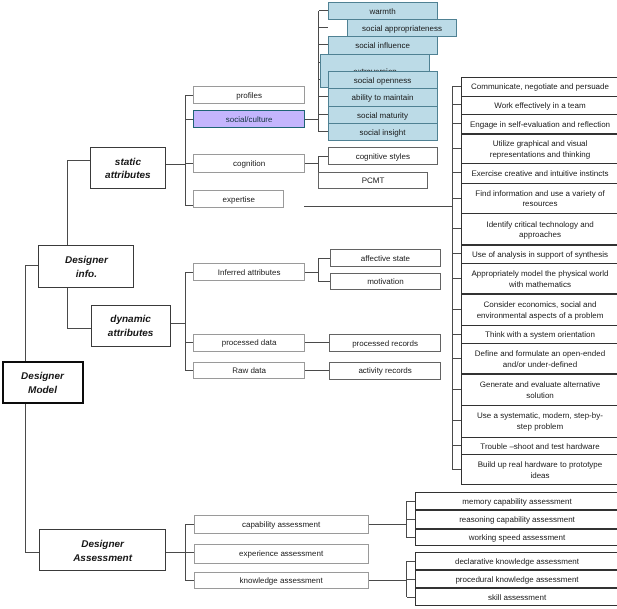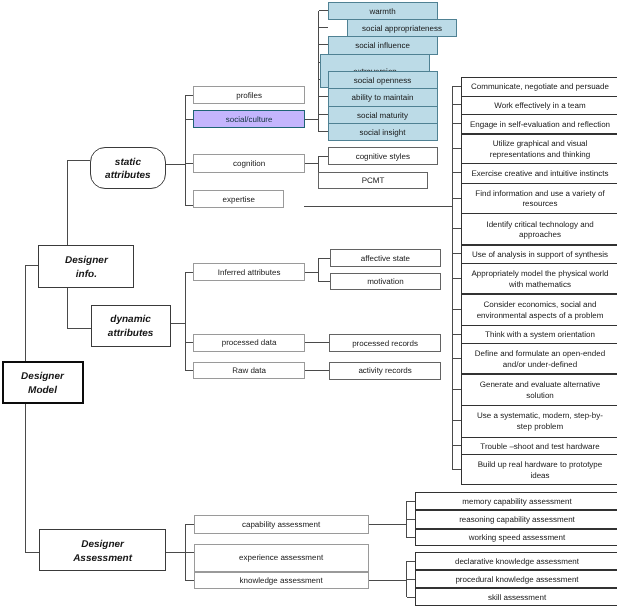--- a/index.html
+++ b/index.html
@@ -104,21 +104,21 @@
 Model</span>
       </div>
       <div class="node lvl1" style="left: 38.4px; top: 245px; width: 96px; height: 42.5px;">
         <span class="lbl">Designer
 info.</span>
       </div>
       <div class="node lvl1" style="left: 38.9px; top: 529.2px; width: 127.4px; height: 42.1px;">
         <span class="lbl">Designer
 Assessment</span>
       </div>
-      <div class="node lvl1" style="left: 90px; top: 146.7px; width: 75.8px; height: 42px; border-radius: 15px;">
+      <div class="node lvl1" style="left: 90px; top: 146.7px; width: 75.8px; height: 42px;">
         <span class="lbl">static
 attributes</span>
       </div>
       <div class="node lvl1" style="left: 90.5px; top: 304.5px; width: 80.3px; height: 42.1px;">
         <span class="lbl">dynamic
 attributes</span>
       </div>
       <div class="node thin" style="left: 193.3px; top: 86.3px; width: 111.6px; height: 18.2px;">
         <span class="lbl">profiles</span>
       </div>
@@ -154,21 +154,21 @@
       </div>
       <div class="node med" style="left: 329.4px; top: 334.2px; width: 111.4px; height: 17.6px;">
         <span class="lbl">processed records</span>
       </div>
       <div class="node med" style="left: 329.4px; top: 362px; width: 111.4px; height: 17.6px;">
         <span class="lbl">activity records</span>
       </div>
       <div class="node thin" style="left: 193.6px; top: 514.9px; width: 175px; height: 18.8px;">
         <span class="lbl">capability assessment</span>
       </div>
-      <div class="node thin" style="left: 193.6px; top: 543.5px; width: 175px; height: 28px;">
+      <div class="node thin" style="left: 193.6px; top: 543.5px; width: 175px; height: 20px;">
         <span class="lbl">experience assessment</span>
       </div>
       <div class="node thin" style="left: 193.6px; top: 572.2px; width: 175px; height: 17.3px;">
         <span class="lbl">knowledge assessment</span>
       </div>
       <div class="node dark" style="left: 414.5px; top: 492.3px; width: 205px; height: 18.1px;">
         <span class="lbl">memory capability assessment</span>
       </div>
       <div class="node dark" style="left: 414.5px; top: 510.4px; width: 205px; height: 18.3px;">
         <span class="lbl">reasoning capability assessment</span>

